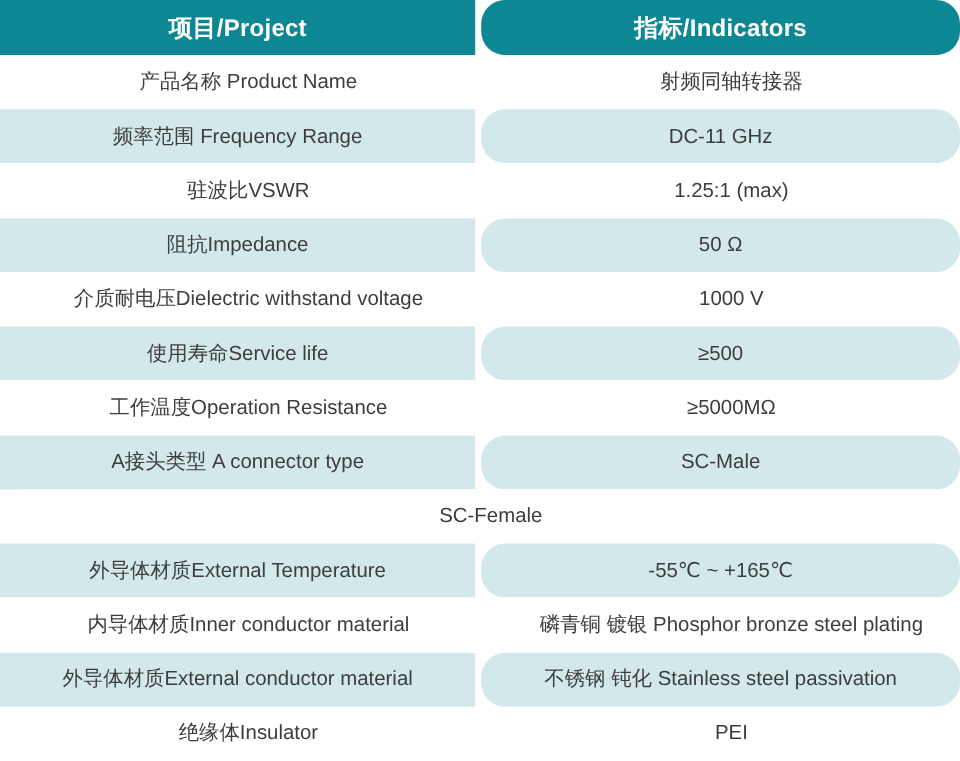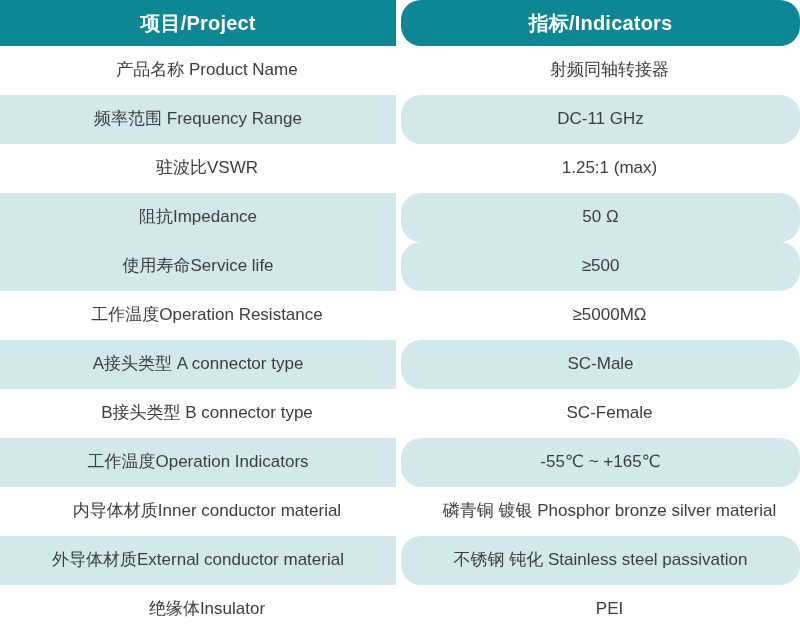--- a/index.html
+++ b/index.html
@@ -89,49 +89,52 @@
   <div class="row row-white">
     <div class="cell col-left">驻波比VSWR</div>
     <div class="cell col-right">1.25:1 (max)</div>
   </div>
 
   <div class="row row-alt">
     <div class="cell col-left">阻抗Impedance</div>
     <div class="cell col-right">50 Ω</div>
   </div>
 
+  <div class="row row-white">
+    <div class="cell col-left">介质耐电压Dielectric withstand voltage</div>
+    <div class="cell col-right">1000 V</div>
+  </div>
 
   <div class="row row-alt">
     <div class="cell col-left">使用寿命Service life</div>
     <div class="cell col-right">≥500</div>
   </div>
 
   <div class="row row-white">
     <div class="cell col-left">工作温度Operation Resistance</div>
     <div class="cell col-right">≥5000MΩ</div>
   </div>
 
   <div class="row row-alt">
     <div class="cell col-left">A接头类型 A connector type</div>
     <div class="cell col-right">SC-Male</div>
   </div>
 
   <div class="row row-white">
-    <div class="cell col-left">B接头类型 B connector type</div>
     <div class="cell col-right">SC-Female</div>
   </div>
 
   <div class="row row-alt">
-    <div class="cell col-left">工作温度Operation Indicators</div>
+    <div class="cell col-left">外导体材质External Temperature</div>
     <div class="cell col-right">-55℃ ~ +165℃</div>
   </div>
 
   <div class="row row-white">
     <div class="cell col-left">内导体材质Inner conductor material</div>
-    <div class="cell col-right">磷青铜 镀银 Phosphor bronze silver material</div>
+    <div class="cell col-right">磷青铜 镀银 Phosphor bronze steel plating</div>
   </div>
 
   <div class="row row-alt">
     <div class="cell col-left">外导体材质External conductor material</div>
     <div class="cell col-right">不锈钢 钝化 Stainless steel passivation</div>
   </div>
 
   <div class="row row-white">
     <div class="cell col-left">绝缘体Insulator</div>
     <div class="cell col-right">PEI</div>

